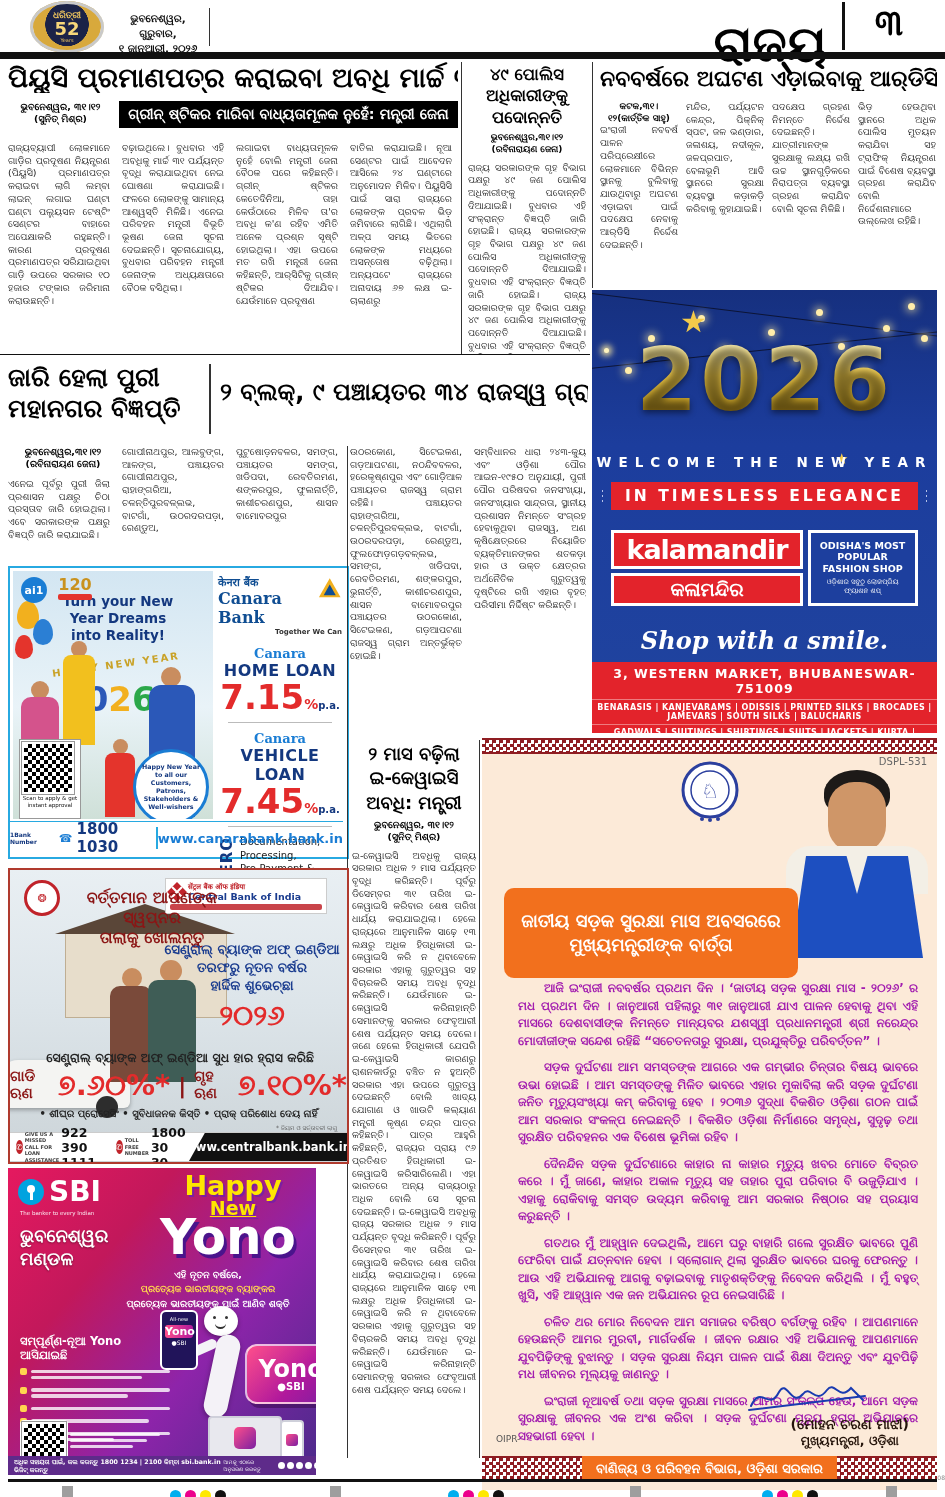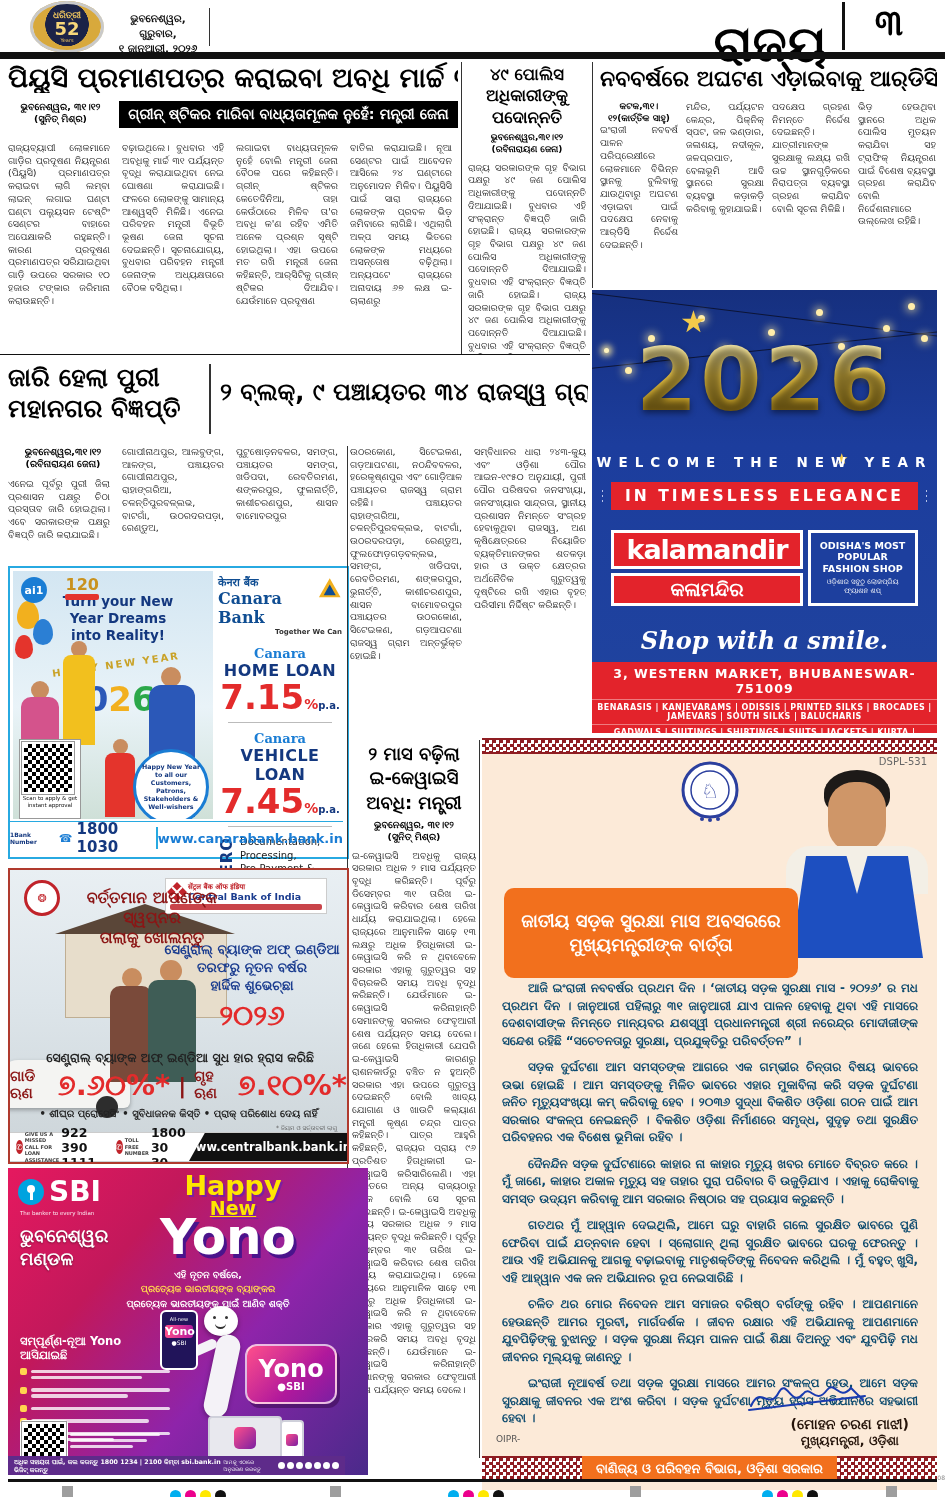--- a/index.html
+++ b/index.html
@@ -66,21 +66,21 @@
   .blur-bar{background:rgba(255,255,255,.8);height:3.5px;border-radius:2px;margin:2.5px 0;}
   .yono-badge{background:linear-gradient(135deg,#ff4f8b,#b0189c 60%,#7b1fa2);border:2px solid rgba(255,255,255,.7);
               border-radius:12px;box-shadow:3px 4px 0 rgba(60,10,80,.55);display:flex;flex-direction:column;align-items:center;justify-content:center;}
   
   .govt{background:#fcead8;overflow:hidden;}
   .checker{background:
       repeating-conic-gradient(#8f1d22 0 25%,#fff 0 50%) 0 0/7px 7px;
       border-top:2px solid #8f1d22;border-bottom:2px solid #8f1d22;}
   .govt-title{background:#f2701d;border-radius:10px;color:#fff;font-weight:800;font-size:18px;line-height:1.35;
               display:flex;align-items:center;justify-content:center;text-align:center;padding:8px 12px;}
-  .govt-p{font-size:12px;font-weight:600;line-height:1.46;text-align:justify;color:#0c4a6e;text-indent:26px;margin:0 0 9px 0;}
+  .govt-p{font-size:12px;font-weight:600;line-height:1.46;text-align:justify;color:#a21caf;text-indent:26px;margin:0 0 9px 16px;}
   .orangebar{background:#f2701d;color:#fff;font-weight:800;font-size:13px;display:flex;align-items:center;justify-content:center;}
   
   .dot{width:11px;height:11px;border-radius:50%;display:inline-block;margin-right:4px;}
   .gsq{width:11px;height:11px;background:#9e9e9e;display:inline-block;}
 </style>
 </head>
 <body>
 
 <div class="page">
 
@@ -231,21 +231,21 @@
       <div class="abs" style="left:6px;top:168px;width:56px;height:74px;background:#fff;border:1px solid #999;padding:2px;">
         <div class="qr" style="width:48px;height:48px;"></div>
         <div style="font-size:5.5px;text-align:center;line-height:1.2;margin-top:1px;">Scan to apply &amp; get instant approval</div>
       </div>
       <div class="abs" style="left:120px;top:178px;width:70px;height:70px;background:#fff;border-radius:50%;border:3px solid #1a7dd4;display:flex;align-items:center;justify-content:center;">
         <div style="font-size:6.3px;font-weight:bold;color:#14387f;text-align:center;width:60px;line-height:1.25;">Happy New Year to all our Customers, Patrons, Stakeholders &amp; Well-wishers</div>
       </div>
       <div class="abs" style="left:8px;top:6px;width:26px;height:26px;border-radius:50%;background:#1a7dd4;color:#fff;font-weight:800;font-size:11px;display:flex;align-items:center;justify-content:center;">
         <span>ai1</span>
       </div>
-      <div class="abs" style="left:52px;top:4px;text-align:right;">
+      <div class="abs" style="left:45px;top:4px;text-align:center;">
         <div style="font-weight:800;font-size:16px;color:#c9921e;">120</div>
         <div style="width:34px;height:6px;background:#e4342c;border-radius:2px;"></div>
       </div>
     </div>
     <div class="abs" style="left:208px;top:6px;width:124px;">
       <div style="display:flex;justify-content:space-between;">
         <div>
           <div style="color:#0f4d92;font-weight:bold;font-size:11px;">केनरा बैंक</div>
           <div style="color:#0f4d92;font-weight:bold;font-size:16px;font-family:'DejaVu Serif','Liberation Serif',serif;">Canara Bank</div>
         </div>
@@ -349,21 +349,21 @@
       <span style="margin-left:6px;width:14px;height:14px;border-radius:50%;background:#c0232a;color:#fff;font-size:8px;display:flex;align-items:center;justify-content:center;">✆</span>
       <span style="font-size:5px;font-weight:bold;width:54px;line-height:1.3;margin:0 2px;color:#444;">GIVE US A MISSED CALL FOR LOAN ASSISTANCE</span>
       <span style="font-weight:800;font-size:12.5px;color:#111;">922 390 1111</span>
       <span style="margin-left:8px;width:14px;height:14px;border-radius:50%;background:#c0232a;color:#fff;font-size:8px;display:flex;align-items:center;justify-content:center;">✆</span>
       <span style="font-size:5px;font-weight:bold;width:30px;line-height:1.3;margin:0 2px;color:#444;">TOLL FREE NUMBER</span>
       <span style="font-weight:800;font-size:12.5px;color:#111;">1800 30 30</span>
       <div class="wedge" style="margin-left:auto;height:100%;width:158px;">www.centralbank.bank.in</div>
     </div>
   </div>
 
-  <div class="abs sbi" style="left:8px;top:1168px;width:360px;height:307px;">
+  <div class="abs sbi" style="left:8px;top:1168px;width:308px;height:307px;">
     <div class="abs" style="left:10px;top:10px;display:flex;align-items:center;gap:5px;">
       <div class="sbikey"></div>
       <span style="color:#fff;font-weight:800;font-size:28px;line-height:1;">SBI</span>
     </div>
     <div class="abs" style="left:12px;top:42px;color:#fff;font-size:5.5px;opacity:.9;">The banker to every Indian</div>
     <div class="abs" style="left:12px;top:56px;color:#fff;font-weight:800;font-size:18px;line-height:1.3;text-shadow:0 1px 2px rgba(0,0,0,.4);">
       <div>ଭୁବନେଶ୍ୱର</div>
       <div>ମଣ୍ଡଳ</div>
     </div>
     <div class="abs" style="left:150px;top:4px;text-align:center;width:150px;">

